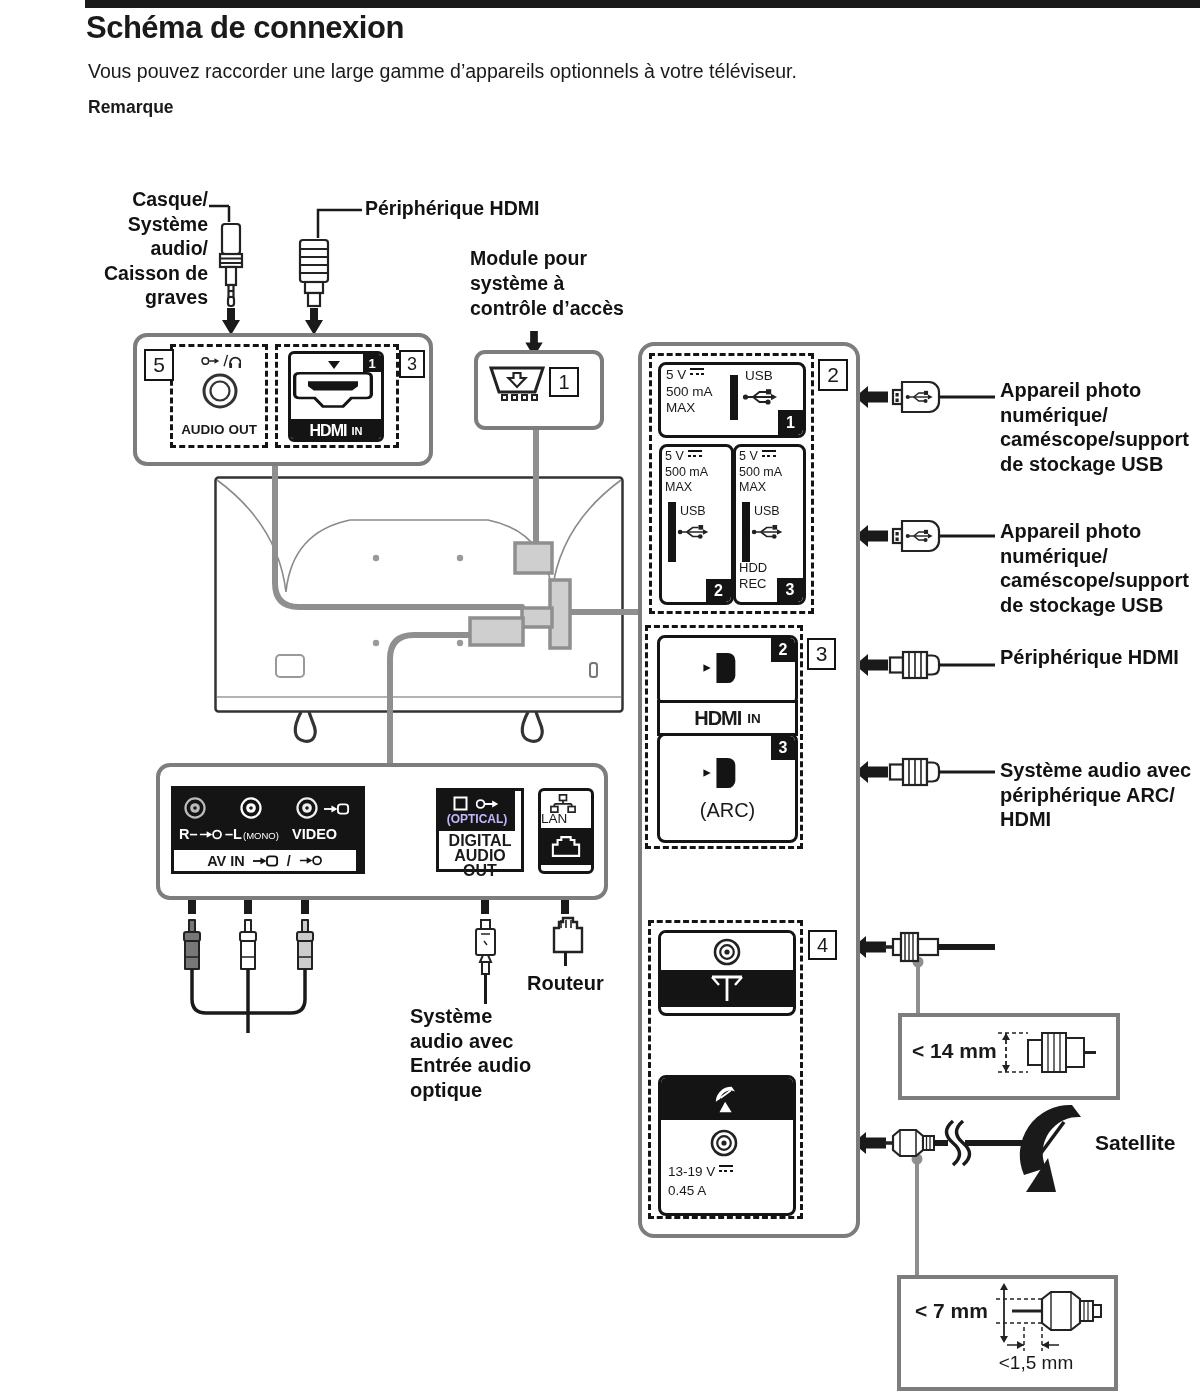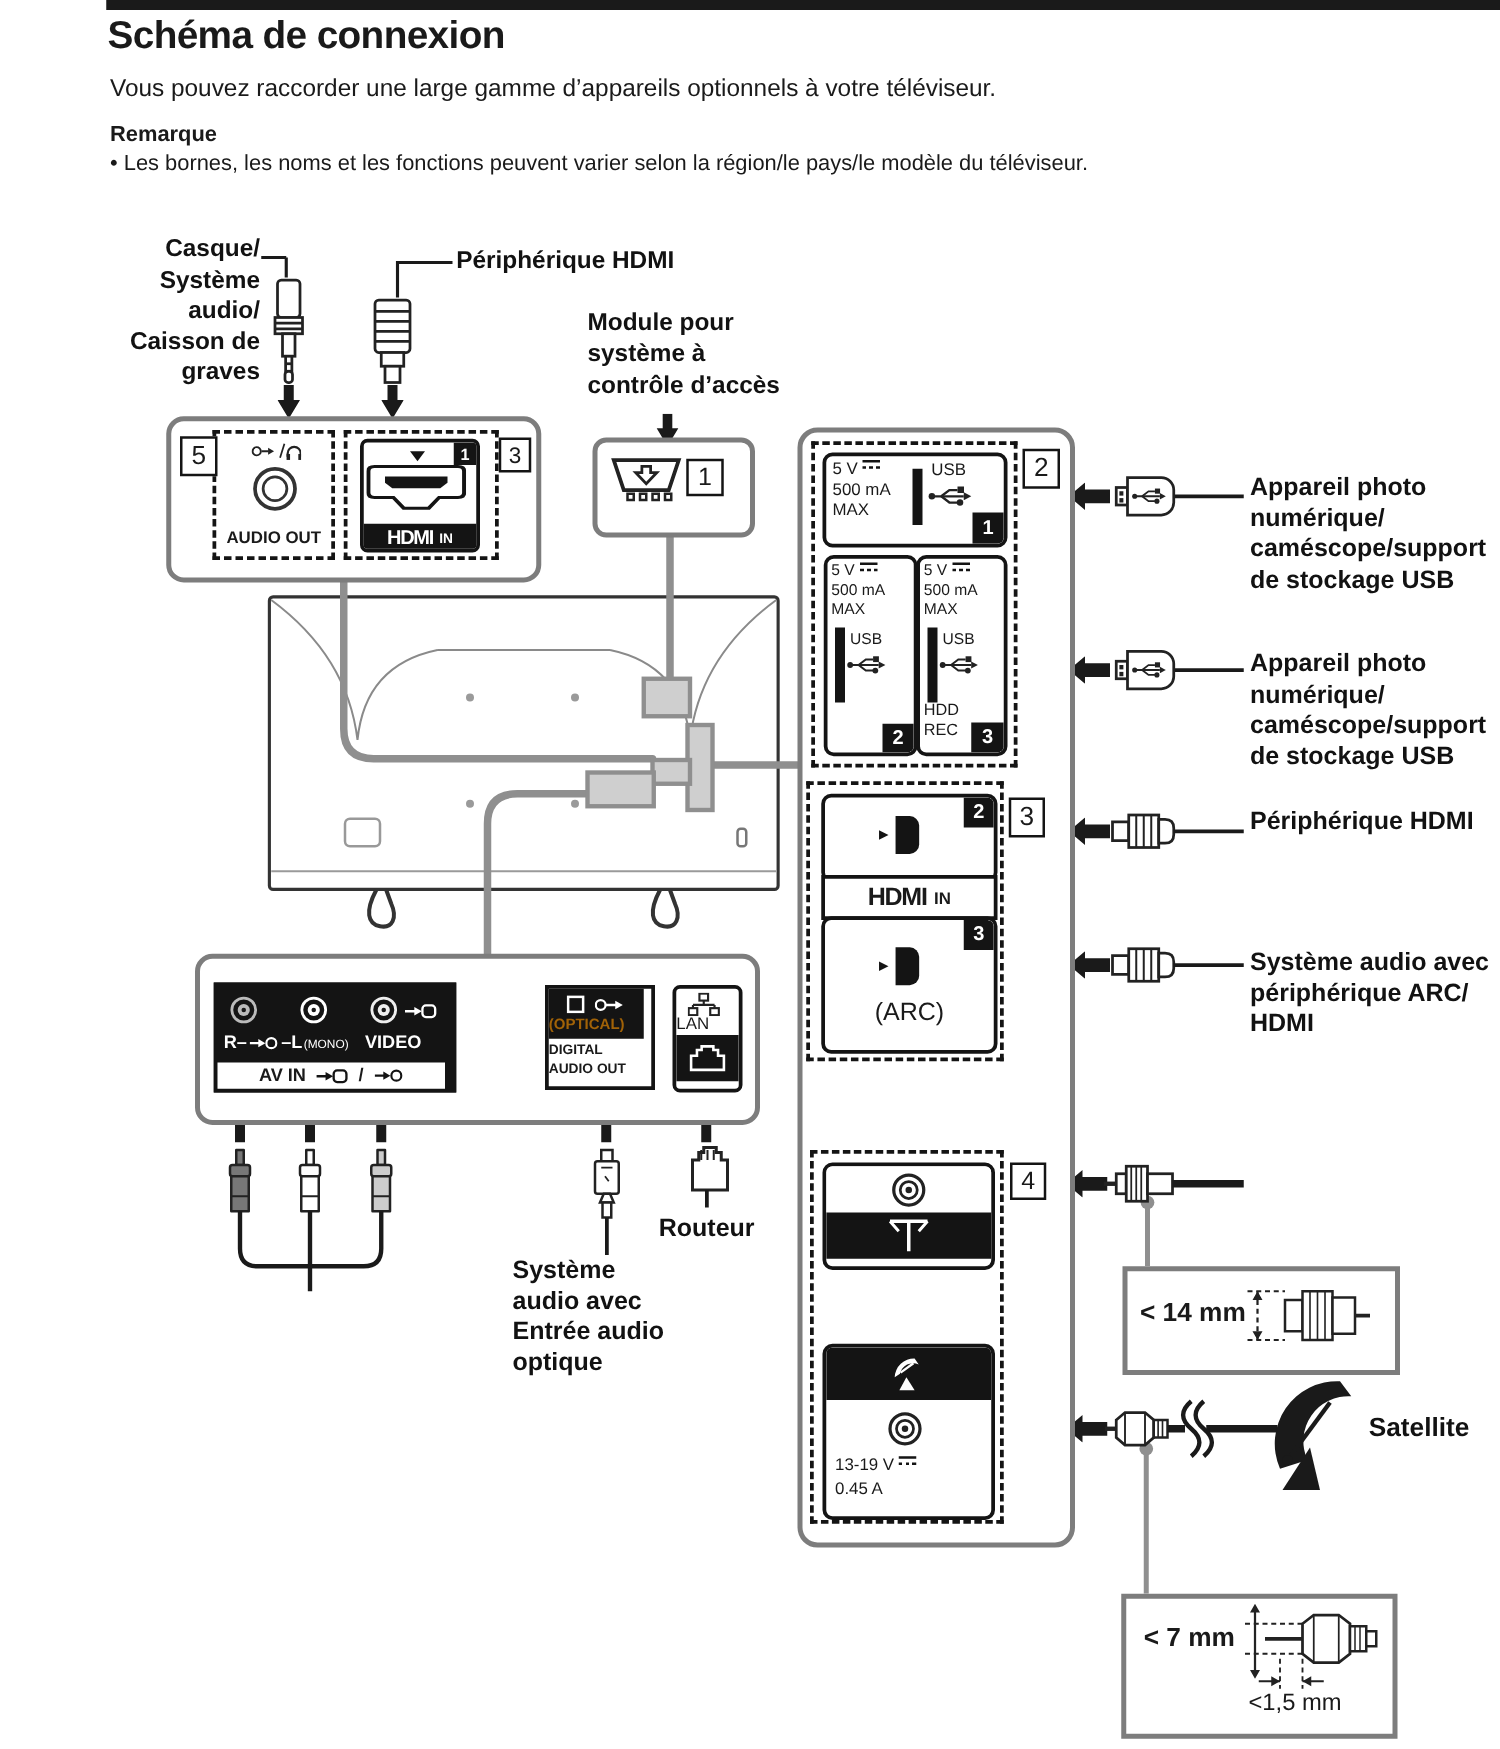--- a/index.html
+++ b/index.html
@@ -275,21 +275,20 @@
       <path d="M1030 1168l34-46" stroke="#1a1a1a" stroke-width="3.5" fill="none"></path>
       <circle cx="1030" cy="1168" r="4"></circle>
       <path d="M1048 1158l-22 34h30Z"></path>
     </g>
   </svg>
 
   <div class="topbar" style="left:85px;top:0;width:1115px;height:8px"></div>
   <div class="title" style="left:86px;top:10px">Schéma de connexion</div>
   <div class="subtitle" style="left:88px;top:60px">Vous pouvez raccorder une large gamme d’appareils optionnels à votre téléviseur.</div>
   <div class="notetitle" style="left:88px;top:97px">Remarque</div>
-  <div class="notebullet" style="left:88px;top:120px">• Les bornes, les noms et les fonctions peuvent varier selon la région/le pays/le modèle du téléviseur.</div>
 
   <div class="lbl" style="left:90px;top:187px;width:118px;text-align:right;line-height:24.5px">Casque/
 Système
 audio/
 Caisson de
 graves</div>
   <div class="lbl" style="left:365px;top:196px">Périphérique HDMI</div>
   <div class="lbl" style="left:470px;top:246px;line-height:25px">Module pour
 système à
 contrôle d’accès</div>
@@ -495,23 +494,23 @@
     </div>
 
     <div class="abs" style="left:276px;top:21px;width:82px;height:78px;border:3px solid #141414;background:#fff">
       <div class="abs" style="left:0;top:0;width:76px;height:40px;background:#141414">
         <svg class="abs" style="left:14px;top:5px" width="15" height="15" viewBox="0 0 15 15">
             <rect x="1.5" y="1.5" width="12" height="12" stroke="#fff" stroke-width="2" fill="none"></rect>
           </svg>
         <svg class="abs" style="left:36px;top:6px" width="26" height="14" viewBox="0 0 26 15" color="#fff">
             <use href="#outic"></use>
           </svg>
-        <div class="abs" style="left:0;top:21px;width:100%;color:#a16207;font-weight:bold;font-size:12px">(OPTICAL)</div>
+        <div class="abs" style="left:0;top:21px;width:100%;text-align:center;color:#c4b5fd;font-weight:bold;font-size:12px">(OPTICAL)</div>
       </div>
-      <div class="abs" style="left:0;top:42px;width:100%;font-weight:bold;font-size:11px;line-height:15px">
+      <div class="abs" style="left:0;top:42px;width:100%;text-align:center;font-weight:bold;font-size:16px;line-height:15px">
         <div>DIGITAL</div>
         <div>AUDIO OUT</div>
       </div>
     </div>
 
     <div class="abs" style="left:378px;top:21px;width:50px;height:80px;border:3px solid #141414;border-radius:6px;background:#fff;overflow:hidden">
       <svg class="abs" style="left:9px;top:3px" width="26" height="19" viewBox="0 0 30 22" color="#222">
           <use href="#lanic"></use>
         </svg>
       <div class="abs" style="left:0;top:20px;width:100%;font-weight:normal;font-size:13.5px">LAN</div>

